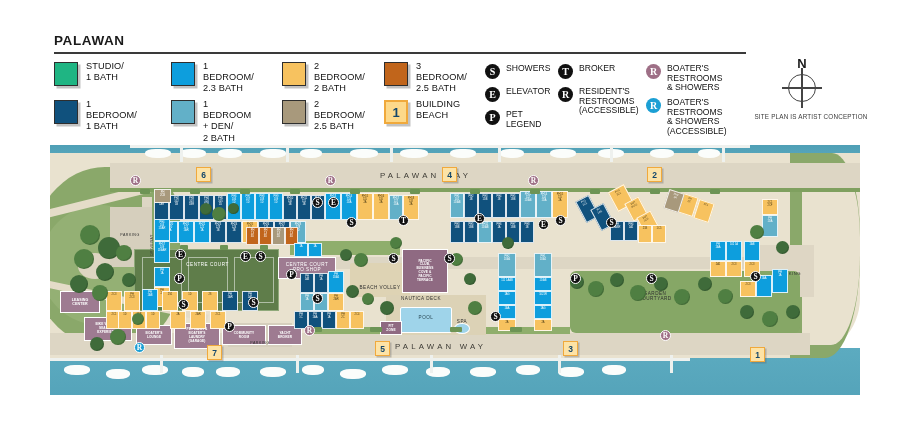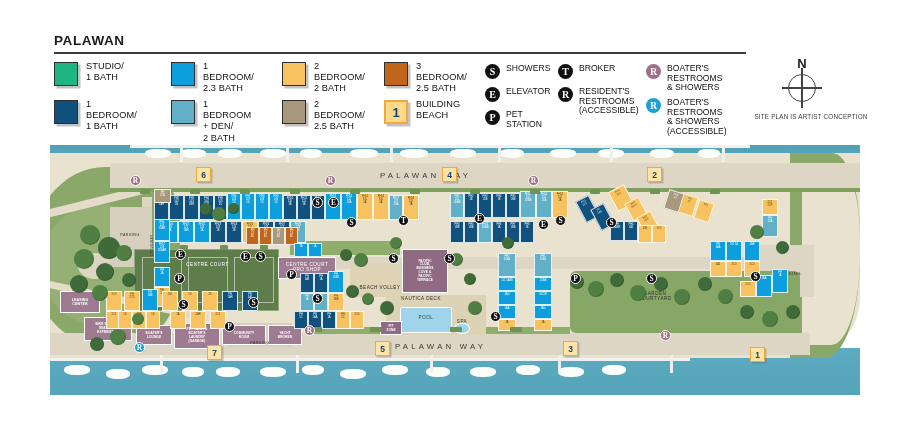--- a/index.html
+++ b/index.html
@@ -203,21 +203,21 @@
       <div class="icon-row">
         <div class="ic">S</div>
         <div class="ic-txt">SHOWERS</div>
       </div>
       <div class="icon-row">
         <div class="ic">E</div>
         <div class="ic-txt">ELEVATOR</div>
       </div>
       <div class="icon-row">
         <div class="ic">P</div>
-        <div class="ic-txt">PET STATION</div>
+        <div class="ic-txt">PET LEGEND</div>
       </div>
     </div>
 
     <div class="lg-col" style="left:558px; top:64px;">
       <div class="icon-row">
         <div class="ic">T</div>
         <div class="ic-txt">BROKER</div>
       </div>
       <div class="icon-row" style="height:34px">
         <div class="ic">R</div>

